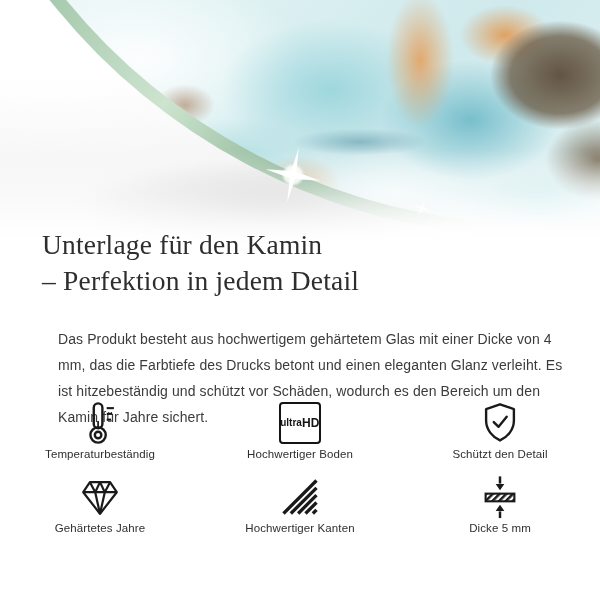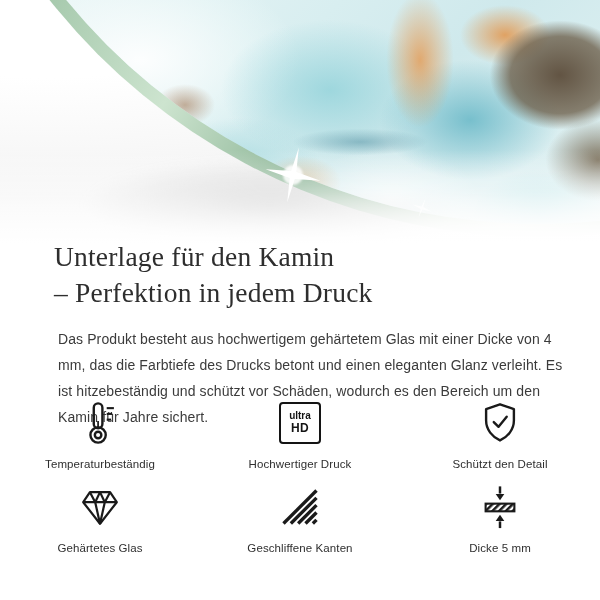--- a/index.html
+++ b/index.html
@@ -68,25 +68,25 @@
     font-size:14px;line-height:26px;color:#3b3b3b;letter-spacing:.1px;
   }
 
   
   .features{
     position:absolute;left:0;top:398px;width:600px;
     display:grid;grid-template-columns:repeat(3,200px);row-gap:12px;
   }
   .feature{display:flex;flex-direction:column;align-items:center;}
   .icon-box{height:50px;display:flex;align-items:center;justify-content:center;}
-  .feature-label{margin-top:10px;font-size:11.5px;color:#2f2f2f;letter-spacing:.1px;}
+  .feature-label{margin-top:0;font-size:11.5px;color:#2f2f2f;letter-spacing:.1px;}
   .icon-svg{display:block;}
   .uhd-box{
     width:38px;height:38px;border:2.6px solid #141414;border-radius:4px;
-    display:flex;flex-direction:column;align-items:center;justify-content:center;
+    display:flex;flex-direction:row;align-items:center;justify-content:center;
     color:#141414;background:#fff;
   }
   .uhd-top{font-size:10px;font-weight:700;line-height:10px;}
   .uhd-bottom{font-size:12px;font-weight:800;line-height:15px;letter-spacing:.3px;}
 </style>
 </head>
 <body>
 
 <div class="photo">
   <div class="disc-shadow"></div>
@@ -101,23 +101,23 @@
     </g>
   </svg>
   <svg class="sparkle sparkle-small" viewBox="0 0 56 56">
     <g transform="rotate(20 28 28)" fill="#ffffff">
       <path d="M28 0 L30.6 24.4 L56 28 L30.6 31.6 L28 56 L25.4 31.6 L0 28 L25.4 24.4 Z"></path>
     </g>
   </svg>
   <div class="photo-fade"></div>
 </div>
 
-<h1 class="headline" style="margin:12px;">
+<h1 class="headline" style="margin:0;">
   <div>Unterlage für den Kamin</div>
-  <div>– Perfektion in jedem Druck</div>
+  <div>– Perfektion in jedem Detail</div>
 </h1>
 
 <p class="description" style="margin:16px;">Das Produkt besteht aus hochwertigem gehärtetem Glas mit einer Dicke von 4 mm, das die Farbtiefe des Drucks betont und einen eleganten Glanz verleiht. Es ist hitzebeständig und schützt vor Schäden, wodurch es den Bereich um den Kamin für Jahre sichert.</p>
 
 <div class="features">
 
   <div class="feature">
     <div class="icon-box">
       <svg class="icon-svg" width="46" height="46" viewBox="0 0 48 48" fill="none" stroke="#1a1a1a" stroke-width="2.5">
         <rect x="17.5" y="3.5" width="9" height="26" rx="4.5"></rect>
@@ -132,21 +132,21 @@
     <div class="feature-label">Temperaturbeständig</div>
   </div>
 
   <div class="feature">
     <div class="icon-box">
       <div class="uhd-box">
         <div class="uhd-top">ultra</div>
         <div class="uhd-bottom">HD</div>
       </div>
     </div>
-    <div class="feature-label">Hochwertiger Druck</div>
+    <div class="feature-label">Hochwertiger Boden</div>
   </div>
 
   <div class="feature">
     <div class="icon-box">
       <svg class="icon-svg" width="46" height="46" viewBox="0 0 48 48" fill="none" stroke="#1a1a1a" stroke-width="2.5" stroke-linejoin="round">
         <path d="M24 4.5 L38.5 9.5 V21.5 C38.5 31 32 38.6 24 42.2 C16 38.6 9.5 31 9.5 21.5 V9.5 Z"></path>
         <path d="M17.5 23 L22.5 28 L31 17.5" stroke-linecap="round"></path>
       </svg>
     </div>
     <div class="feature-label">Schützt den Detail</div>
@@ -158,34 +158,34 @@
         <path d="M13.5 8.5 H34.5 L41.5 19 L24 41.5 L6.5 19 Z"></path>
         <path d="M6.5 19 H41.5"></path>
         <path d="M13.5 8.5 L19 19"></path>
         <path d="M34.5 8.5 L29 19"></path>
         <path d="M24 8.5 L19 19"></path>
         <path d="M24 8.5 L29 19"></path>
         <path d="M19 19 L24 41.5"></path>
         <path d="M29 19 L24 41.5"></path>
       </svg>
     </div>
-    <div class="feature-label">Gehärtetes Glas</div>
+    <div class="feature-label">Gehärtetes Jahre</div>
   </div>
 
   <div class="feature">
     <div class="icon-box">
       <svg class="icon-svg" width="44" height="44" viewBox="0 0 48 48" fill="none" stroke="#1a1a1a" stroke-width="3.6">
         <path d="M6 42 L42 6"></path>
         <path d="M14 42 L42 14"></path>
         <path d="M22 42 L42 22"></path>
         <path d="M30 42 L42 30"></path>
         <path d="M38 42 L42 38"></path>
       </svg>
     </div>
-    <div class="feature-label">Geschliffene Kanten</div>
+    <div class="feature-label">Hochwertiger Kanten</div>
   </div>
 
   <div class="feature">
     <div class="icon-box">
       <svg class="icon-svg" width="46" height="46" viewBox="0 0 48 48">
         <defs>
           <pattern id="hatch" width="5" height="5" patternTransform="rotate(45)" patternUnits="userSpaceOnUse">
             <rect width="2.6" height="5" fill="#1a1a1a"></rect>
           </pattern>
         </defs>

